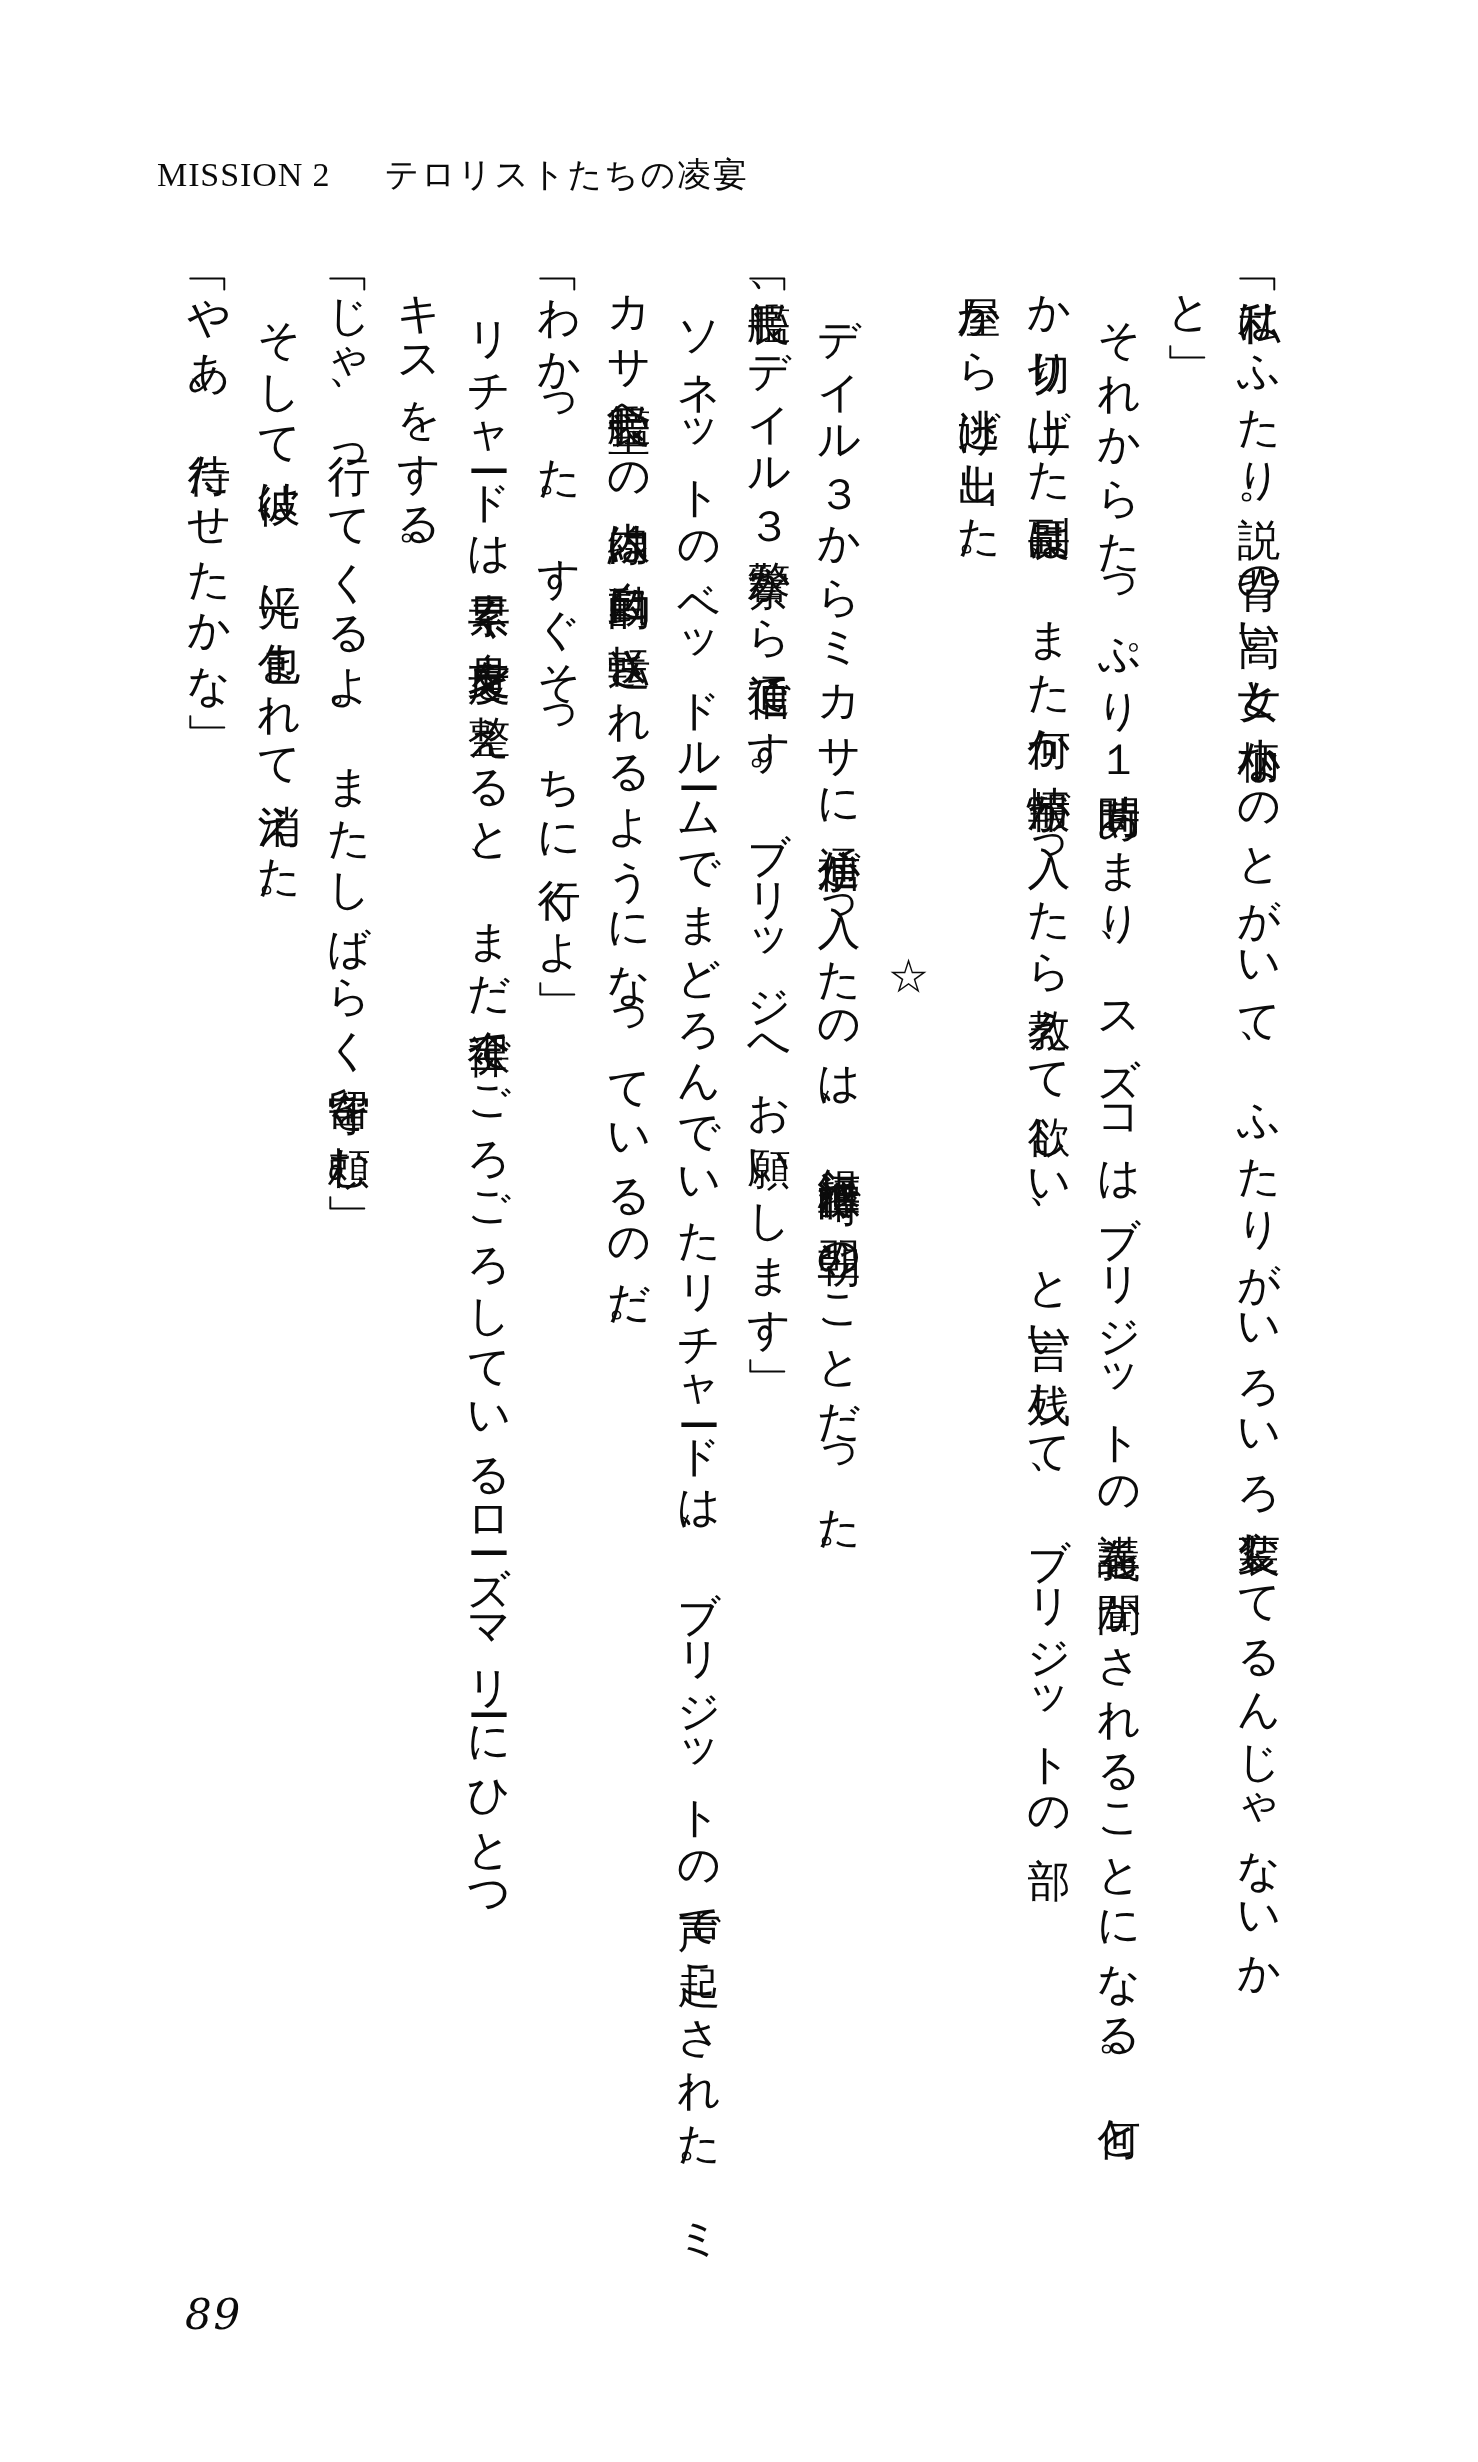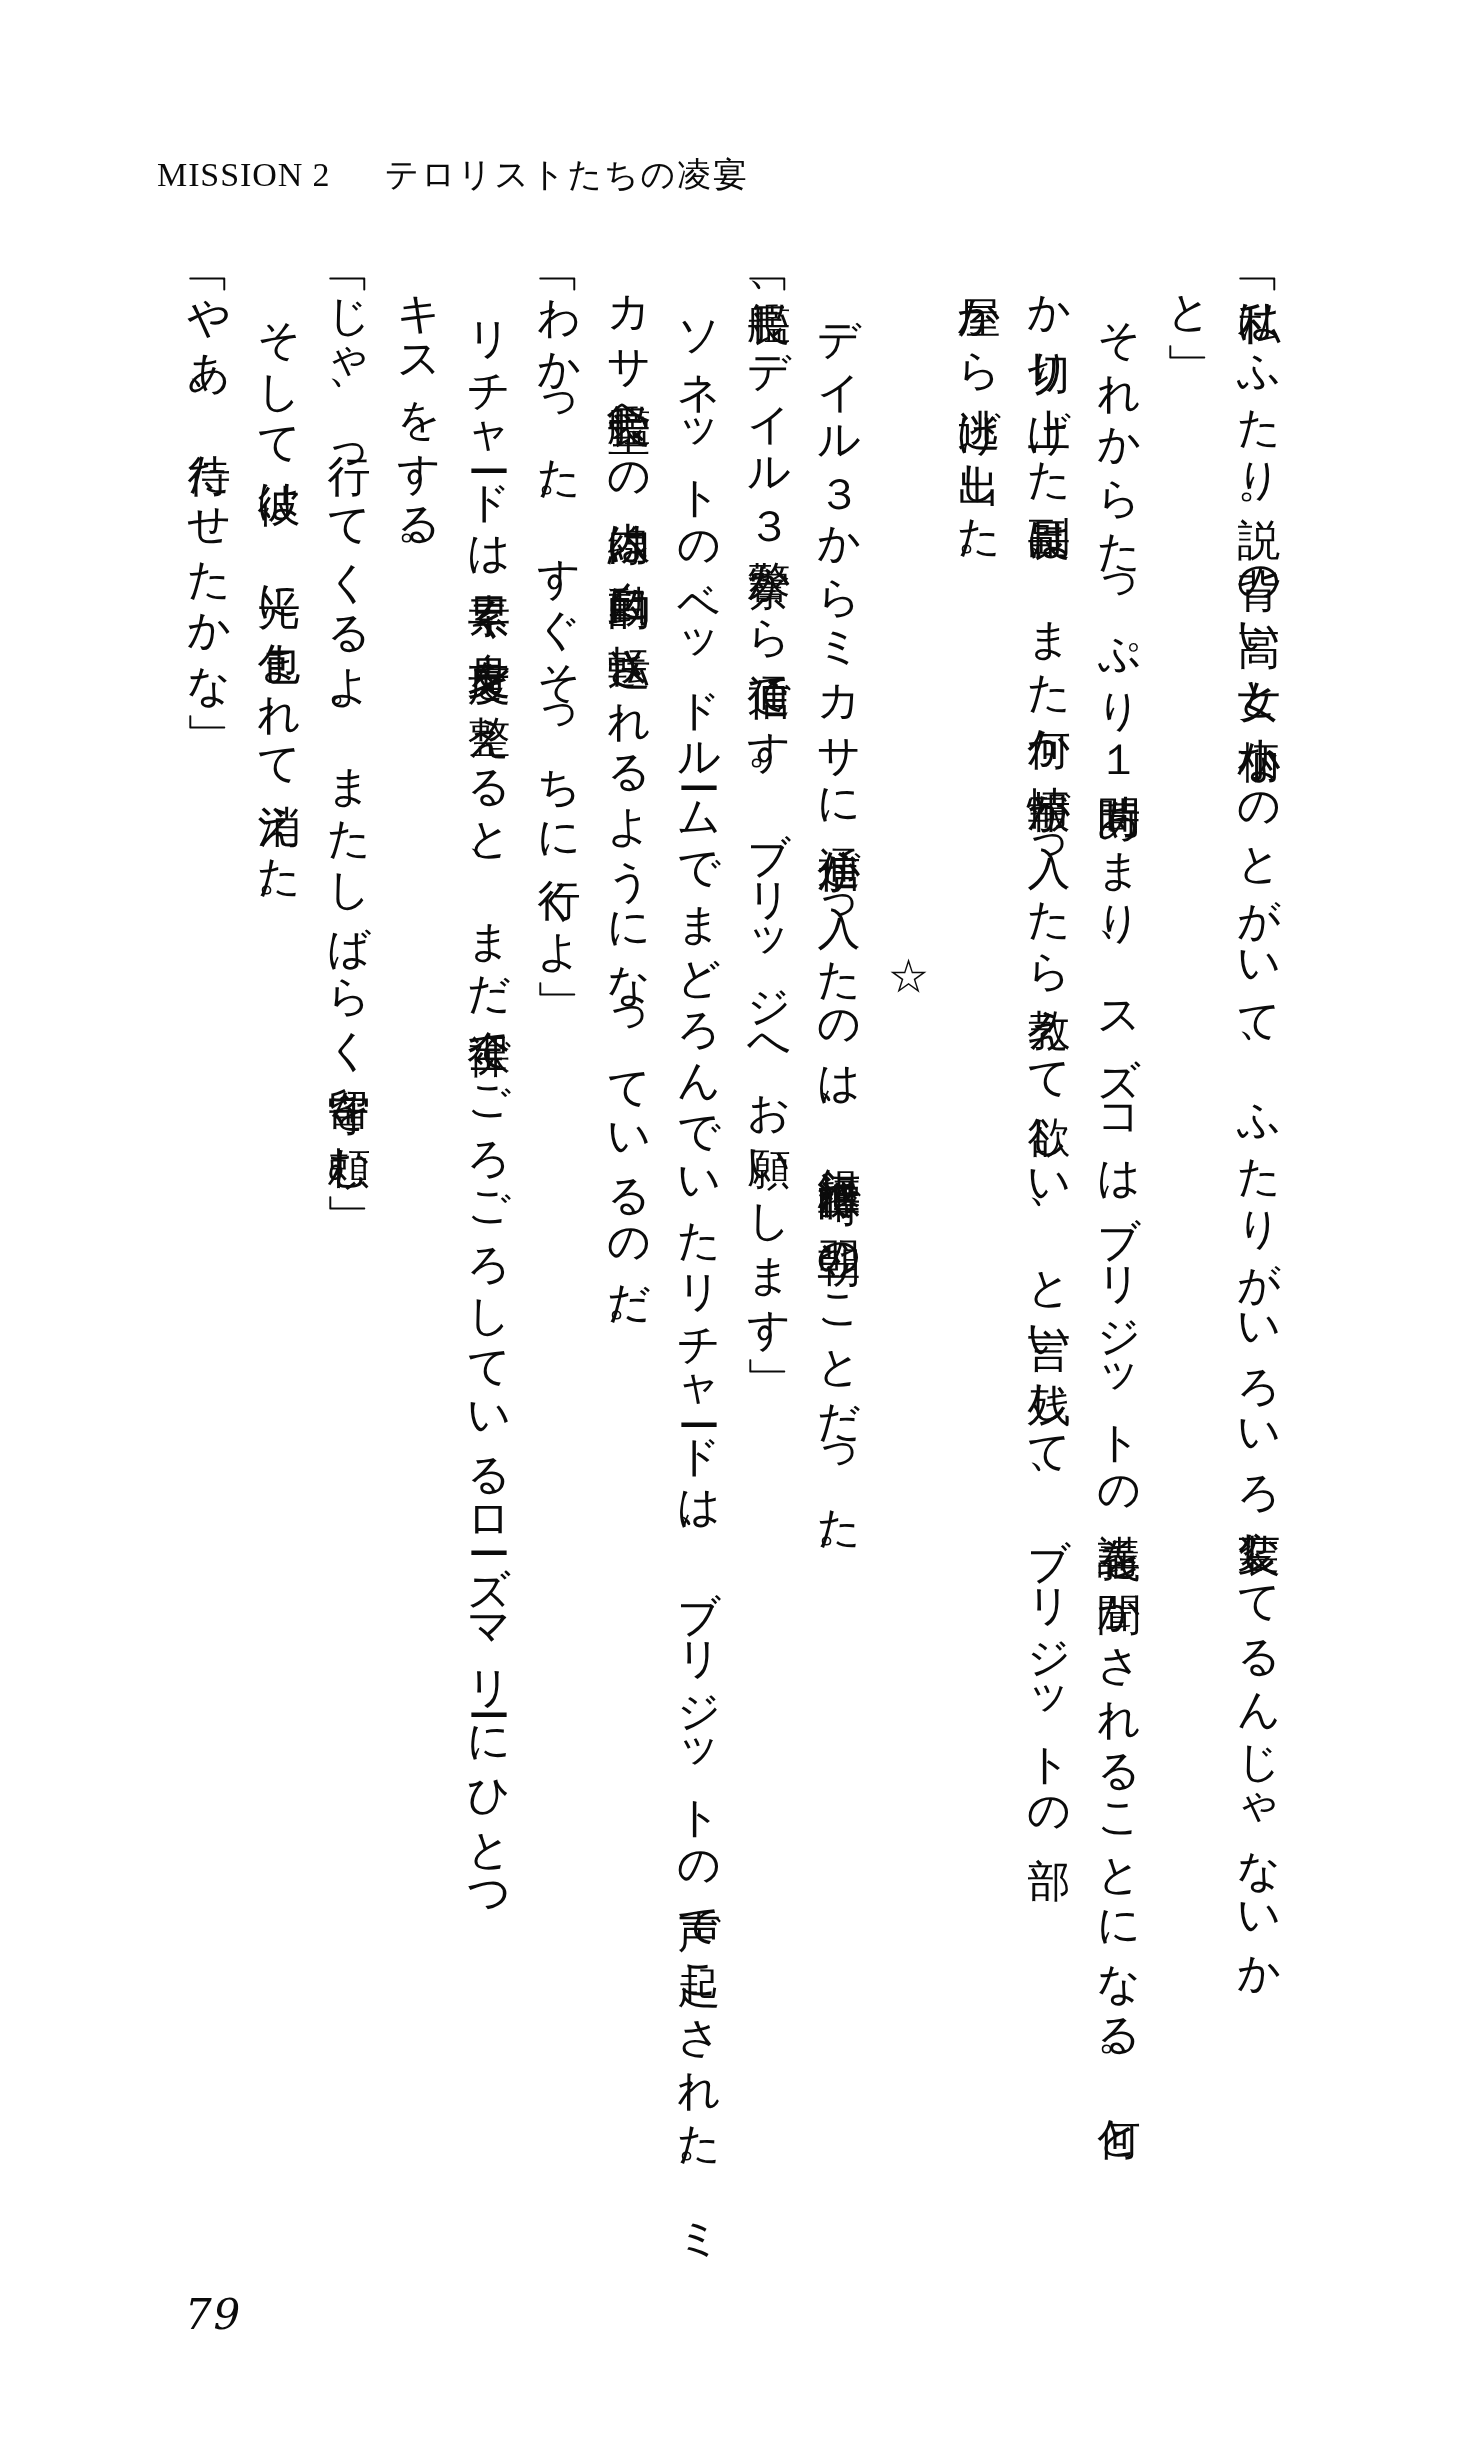--- a/index.html
+++ b/index.html
@@ -88,16 +88,16 @@
     <div class="tline indent">ソネットのベッドルームでまどろんでいたリチャードは、ブリジットの声で起こされた。ミ</div>
     <div class="tline">カサ艦長室への内線は自動的に転送されるようになっているのだ。</div>
     <div class="tline">「わかった。すぐそっちに行くよ」</div>
     <div class="tline indent">リチャードは素早く身支度を整えると、まだ全裸でごろごろしているローズマリーにひとつ</div>
     <div class="tline">キスをする。</div>
     <div class="tline">「じゃ、行ってくるよ。またしばらく留守を頼む」</div>
     <div class="tline indent">そして彼は、光に包まれて消えた。</div>
     <div class="tline">「やあ、待たせたかな」</div>
   </div>
 
-  <div class="folio">79</div>
+  <div class="folio">89</div>
 
 </div>
 
 
 </body></html>

